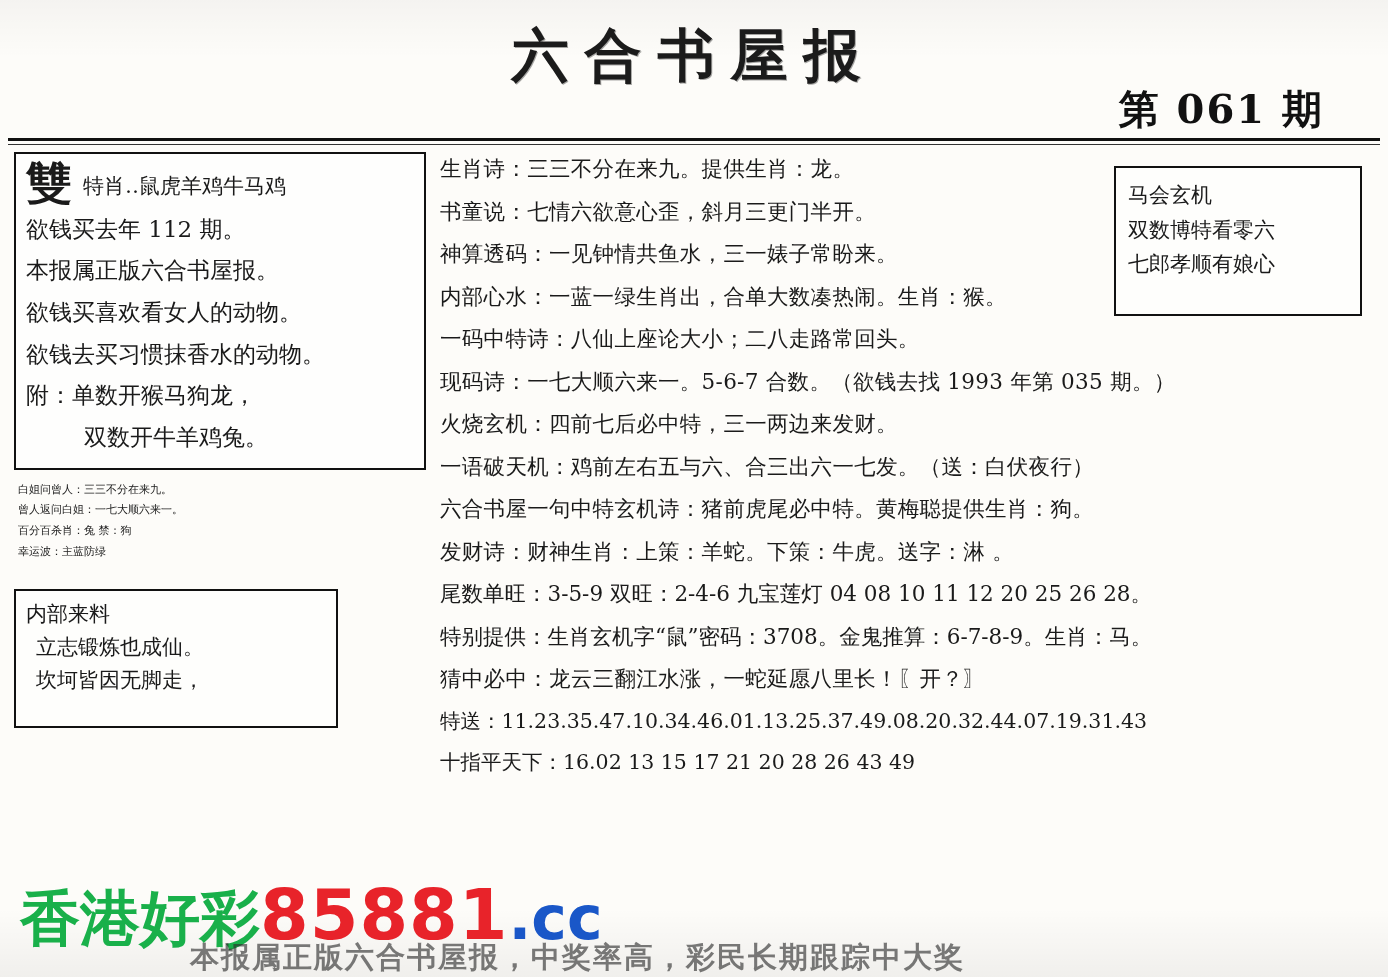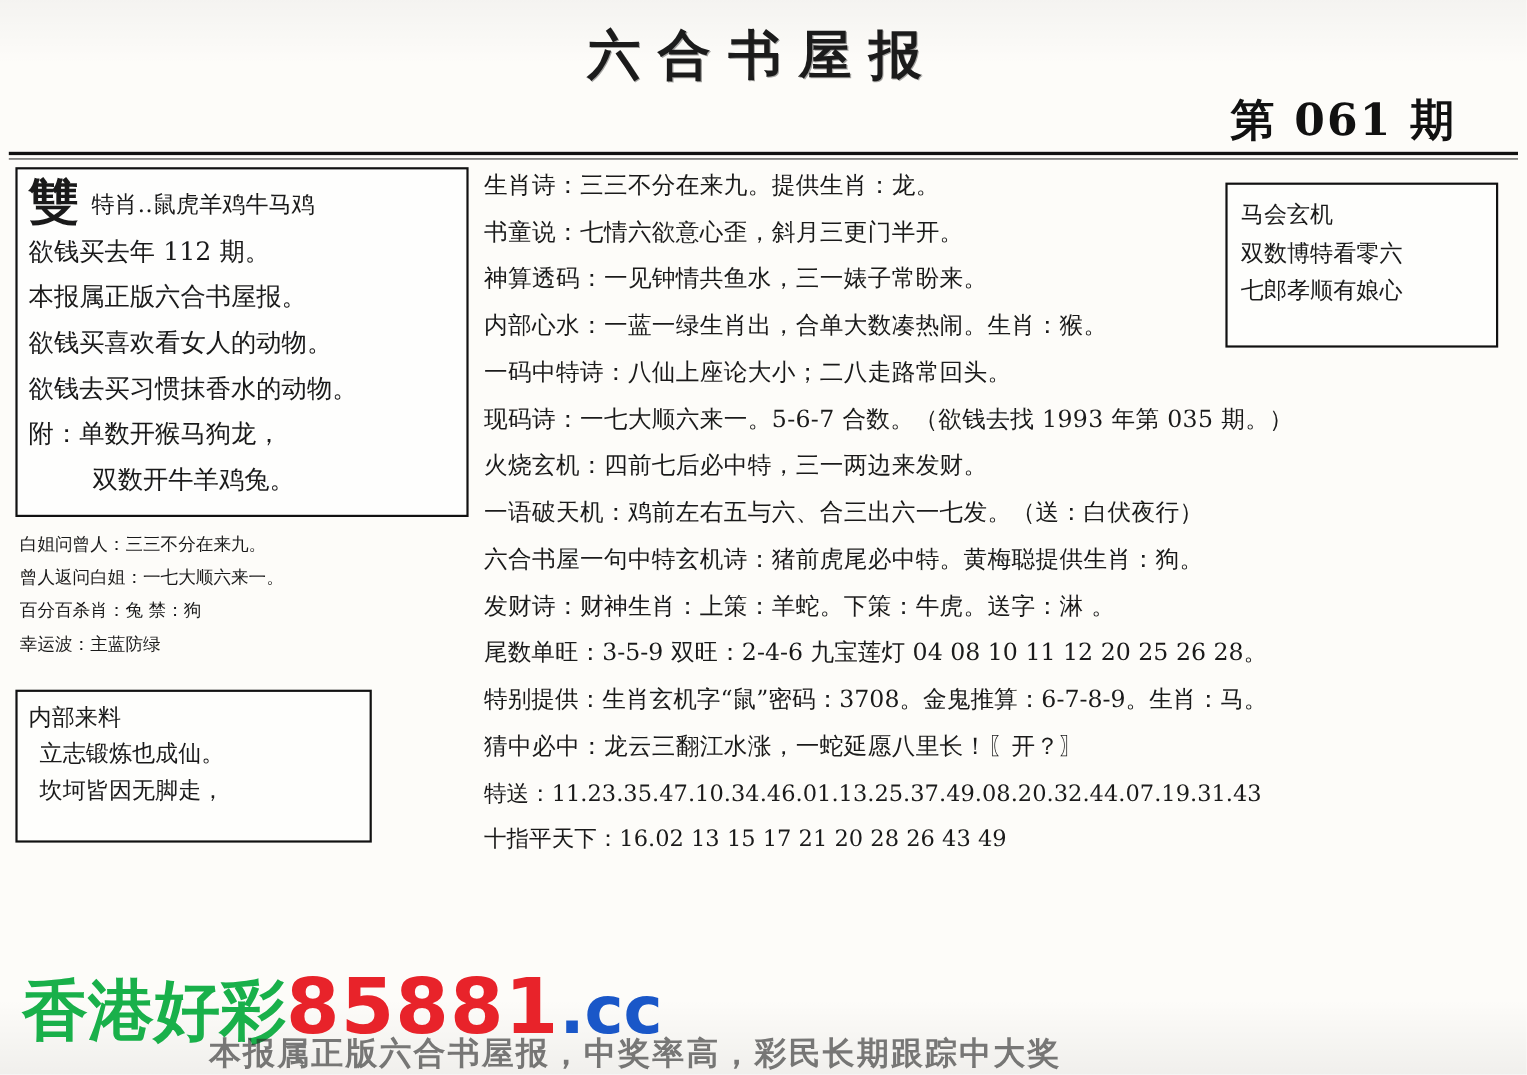--- a/index.html
+++ b/index.html
@@ -28,21 +28,21 @@
   .masthead {
     position: absolute;
     top: 18px;
     left: 0;
     width: 100%;
     text-align: center;
   }
   .masthead-title {
     font-family: "DejaVu Sans", "Liberation Sans", sans-serif;
     font-weight: bold;
-    font-size: 48px;
+    font-size: 57px;
     letter-spacing: 16px;
     color: #1b1b1b;
     text-shadow: 1px 1px 0 rgba(0,0,0,0.35);
     white-space: nowrap;
   }
   .issue {
     position: absolute;
     top: 82px;
     right: 64px;
     font-size: 40px;
@@ -98,21 +98,21 @@
     white-space: nowrap;
   }
   .left-line.indent {
     padding-left: 58px;
   }
   .small-block {
     margin-top: 10px;
     padding-left: 4px;
   }
   .small-line {
-    font-size: 16px;
+    font-size: 11px;
     line-height: 1.9;
     white-space: nowrap;
   }
   .inner-box {
     margin-top: 26px;
     border: 2px solid #111;
     padding: 8px 10px 28px 10px;
     width: 300px;
     background: rgba(255,255,255,0.5);
   }

